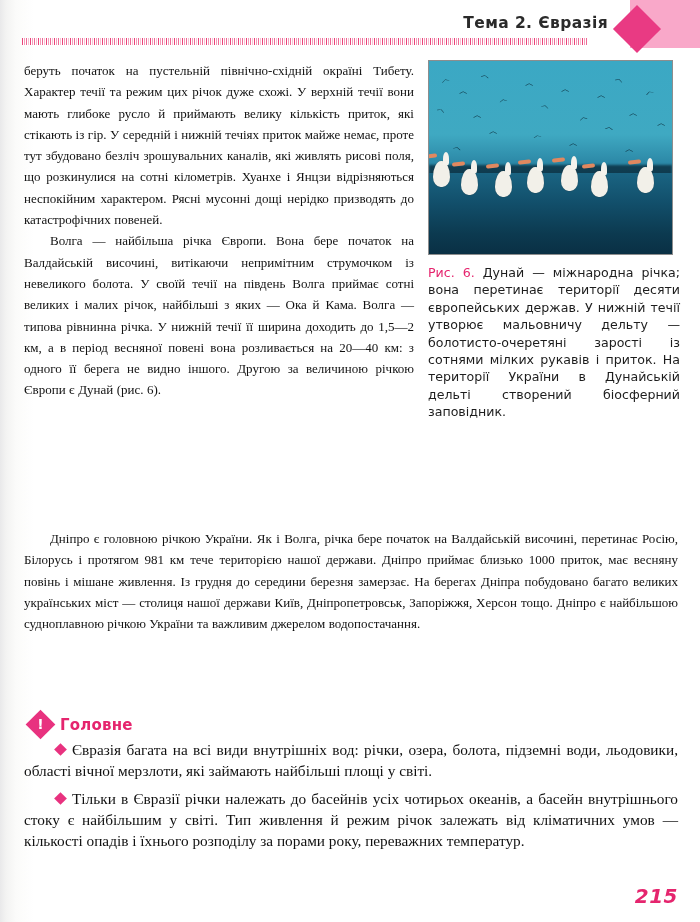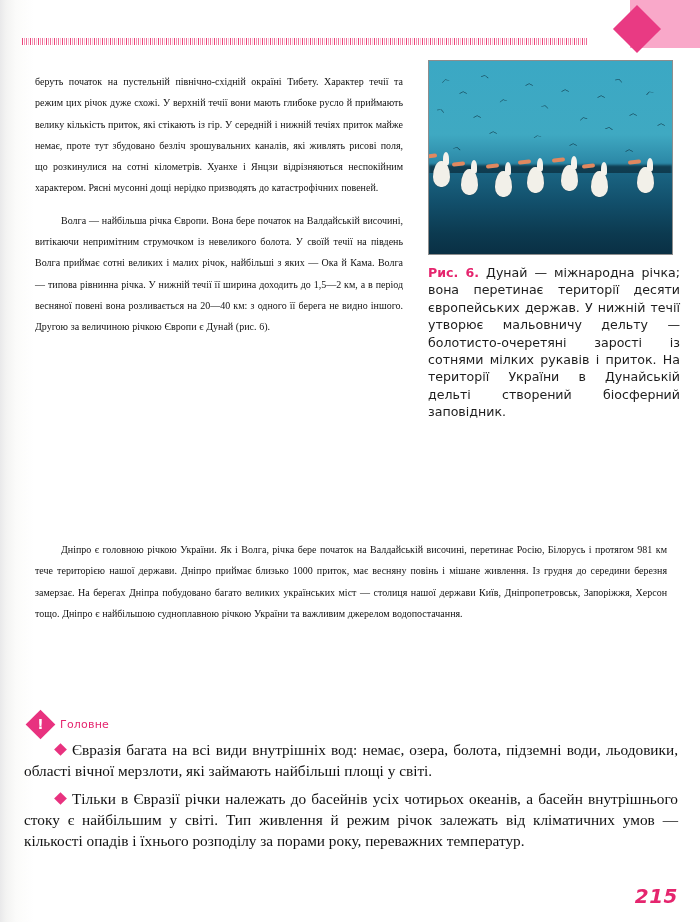--- a/index.html
+++ b/index.html
@@ -73,22 +73,22 @@
     left: 428px; top: 60px;
     width: 250px;
   }
   .full-width {
     position: absolute;
     left: 24px; top: 528px;
     width: 654px;
   }
 
   p.body-text {
-    margin: 11px;
-    font-size: 10px;
+    margin: 0;
+    font-size: 13px;
     line-height: 21.3px;
     text-align: justify;
     text-indent: 26px;
     color: #111;
     hyphens: manual;
     word-spacing: .2px;
   }
   p.body-text.no-indent { text-indent: 0; }
   .it { }
 
@@ -151,21 +151,21 @@
     margin-top: 9px;
     width: 252px;
     font-family: "DejaVu Sans", sans-serif;
     font-size: 12.6px;
     line-height: 17.4px;
     text-align: justify;
     color: #1d1d1d;
   }
   .caption .fig-label {
     color: #e5256e;
-    font-weight: 700;
+    font-weight: 400;
   }
 
   
   .main-block { position: absolute; left: 24px; top: 714px; width: 654px; }
   .main-head {
     display: flex; align-items: center; gap: 9px;
     margin-bottom: 4px;
   }
   .excl-diamond {
     position: relative;
@@ -181,22 +181,22 @@
     transform: rotate(-45deg);
     color: #ffffff;
     font-family: "DejaVu Sans", sans-serif;
     font-weight: 700;
     font-size: 14px;
     line-height: 21px;
     text-align: center;
   }
   .main-title {
     font-family: "DejaVu Sans", sans-serif;
-    font-weight: 400;
-    font-size: 11px;
+    font-weight: 700;
+    font-size: 15px;
     color: #e5256e;
     letter-spacing: .2px;
   }
   .bullet-para {
     position: relative;
     margin: 0 0 6px 0;
     font-size: 15.3px;
     line-height: 21.3px;
     text-align: justify;
     text-indent: 30px;
@@ -224,20 +224,21 @@
   }
 </style>
 </head>
 <body>
 
 <div class="page">
 
   <div class="header">
     <div class="corner-square"></div>
     <div class="corner-diamond"></div>
+    <div class="header-title">Тема 2. Євразія</div>
     <div class="header-rule"></div>
   </div>
 
   <div class="col-left">
     <p class="body-text no-indent">беруть початок на пустельній північно-східній окраїні Тибету. Характер течії та режим цих річок дуже схожі. У верхній течії вони мають глибоке русло й приймають велику кількість приток, які стікають із гір. У середній і нижній течіях приток майже немає, проте тут збудовано безліч зрошувальних каналів, які живлять рисові поля, що розкинулися на сотні кілометрів. Хуанхе і Янцзи відрізняються неспокійним характером. Рясні мусонні дощі нерідко призводять до катастрофічних повеней.</p>
     <p class="body-text"><span class="it">Волга</span><span> — найбільша річка Європи. Вона бере початок на Валдайській височині, витікаючи непримітним струмочком із невеликого болота. У своїй течії на південь Волга приймає сотні великих і малих річок, найбільші з яких — Ока й Кама. Волга — типова рівнинна річка. У нижній течії її ширина доходить до 1,5—2 км, а в період весняної повені вона розливається на 20—40 км: з одного її берега не видно іншого. Другою за величиною річкою Європи є </span><span class="it">Дунай</span><span> (рис. 6).</span></p>
   </div>
 
   <div class="col-right">
     <div class="figure">
@@ -287,19 +288,19 @@
   </div>
 
   <div class="main-block">
     <div class="main-head">
       <div class="excl-diamond">
           <span>!</span>
         </div>
       <div class="main-title">Головне</div>
     </div>
 
-    <p class="bullet-para"><span class="bullet-mark"></span><span>Євразія багата на всі види внутрішніх вод: немає, озера, болота, підземні води, льодовики, області вічної мерзлоти, які займають найбільші площі у світі.</span></p>
+    <p class="bullet-para"><span class="bullet-mark"></span><span>Євразія багата на всі види внутрішніх вод: річки, озера, болота, підземні води, льодовики, області вічної мерзлоти, які займають найбільші площі у світі.</span></p>
     <p class="bullet-para"><span class="bullet-mark"></span><span>Тільки в Євразії річки належать до басейнів усіх чотирьох океанів, а басейн внутрішнього стоку є найбільшим у світі. Тип живлення й режим річок залежать від кліматичних умов — кількості опадів і їхнього розподілу за порами року, переважних температур.</span></p>
   </div>
 
   <div class="page-number">215</div>
 
 </div>
 
 </body></html>

